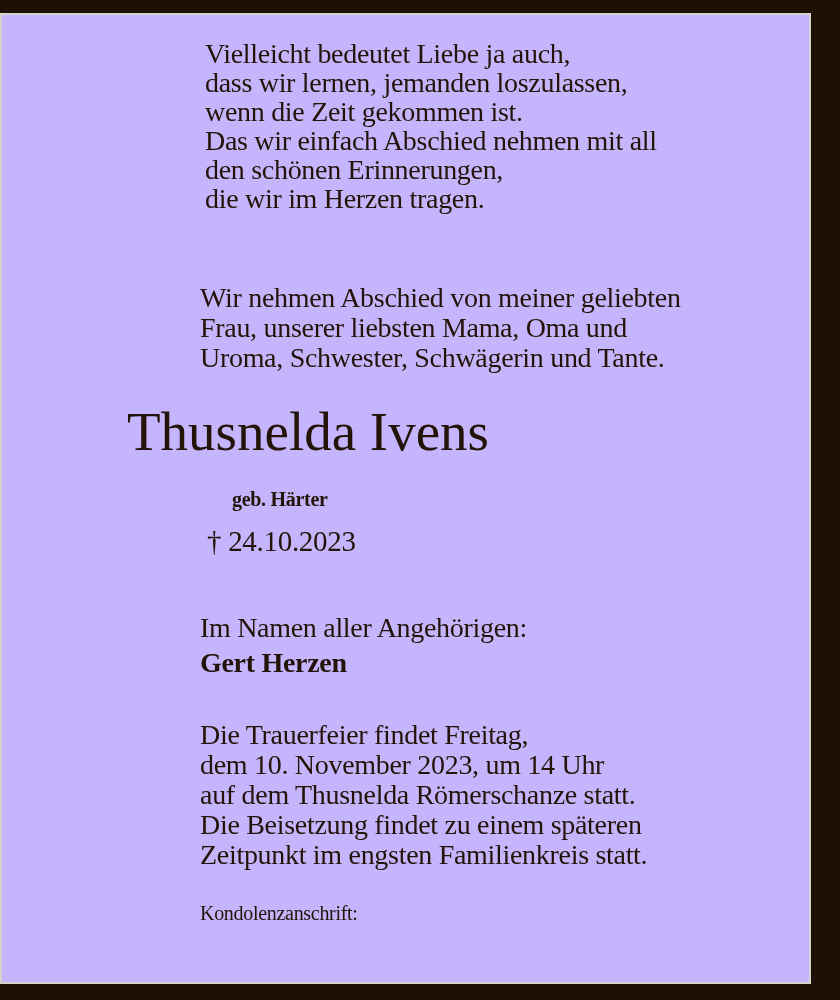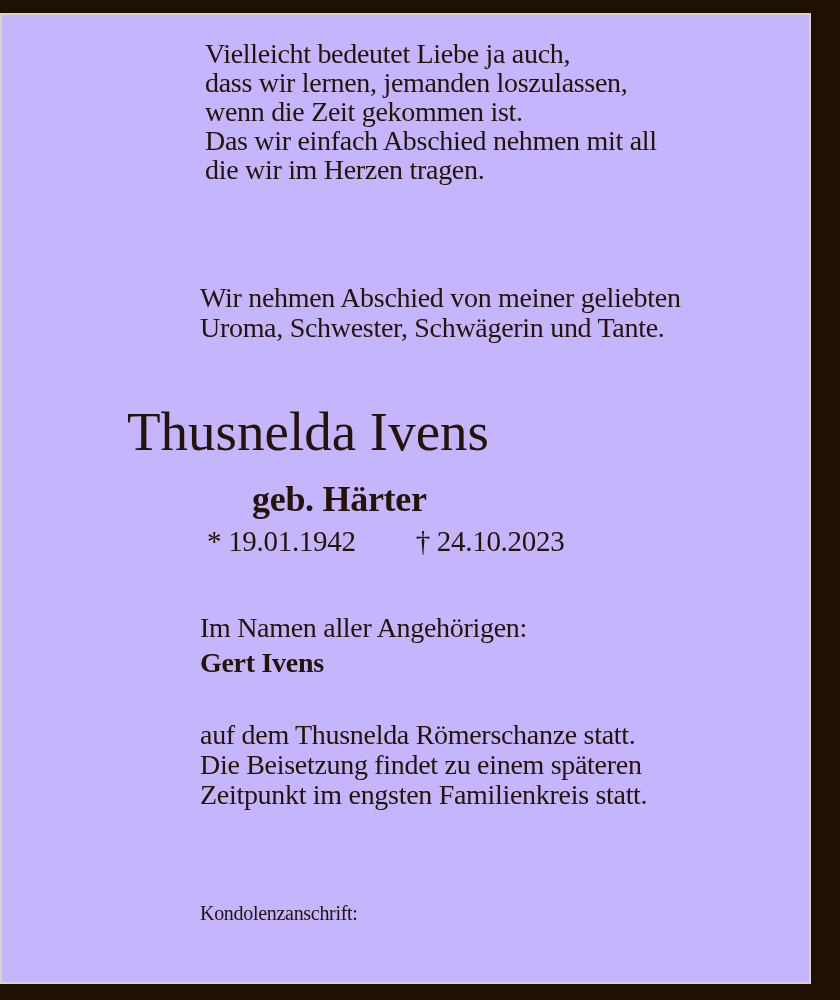--- a/index.html
+++ b/index.html
@@ -45,24 +45,23 @@
     left: 125px;
     top: 377px;
     font-size: 55px;
     line-height: 80px;
     letter-spacing: 0;
     white-space: nowrap;
   }
   .maiden-name {
     left: 230px;
     top: 469px;
-    font-size: 36px;
+    font-size: 20px;
     line-height: 30px;
     font-weight: bold;
-    margin-left: 20px;
   }
   .dates {
     left: 205px;
     top: 510px;
     font-size: 29px;
     line-height: 32px;
     display: flex;
     gap: 60px;
     white-space: nowrap;
   }
@@ -94,43 +93,46 @@
 </head>
 <body>
 
 <div class="paper">
 
   <div class="txt poem">
     <div>Vielleicht bedeutet Liebe ja auch,</div>
     <div>dass wir lernen, jemanden loszulassen,</div>
     <div>wenn die Zeit gekommen ist.</div>
     <div>Das wir einfach Abschied nehmen mit all</div>
+    <div>den schönen Erinnerungen,</div>
     <div>die wir im Herzen tragen.</div>
   </div>
 
   <div class="txt farewell">
     <div>Wir nehmen Abschied von meiner geliebten</div>
+    <div>Frau, unserer liebsten Mama, Oma und</div>
     <div>Uroma, Schwester, Schwägerin und Tante.</div>
   </div>
 
   <div class="txt deceased-name">Thusnelda Ivens</div>
 
   <div class="txt maiden-name">geb. Härter</div>
 
   <div class="txt dates">
-    <span><span>*</span> <span>19.01.1942</span></span>
     <span><span>†</span> <span>24.10.2023</span></span>
   </div>
 
   <div class="txt mourners">
     <div>Im Namen aller Angehörigen:</div>
-    <div class="bold-line">Gert Ivens</div>
+    <div class="bold-line">Gert Herzen</div>
   </div>
 
   <div class="txt funeral">
+    <div>Die Trauerfeier findet Freitag,</div>
+    <div>dem 10. November 2023, um 14 Uhr</div>
     <div>auf dem Thusnelda Römerschanze statt.</div>
     <div>Die Beisetzung findet zu einem späteren</div>
     <div>Zeitpunkt im engsten Familienkreis statt.</div>
   </div>
 
   <div class="txt condolence">
     <div>Kondolenzanschrift:</div>
   </div>
 
 </div>

